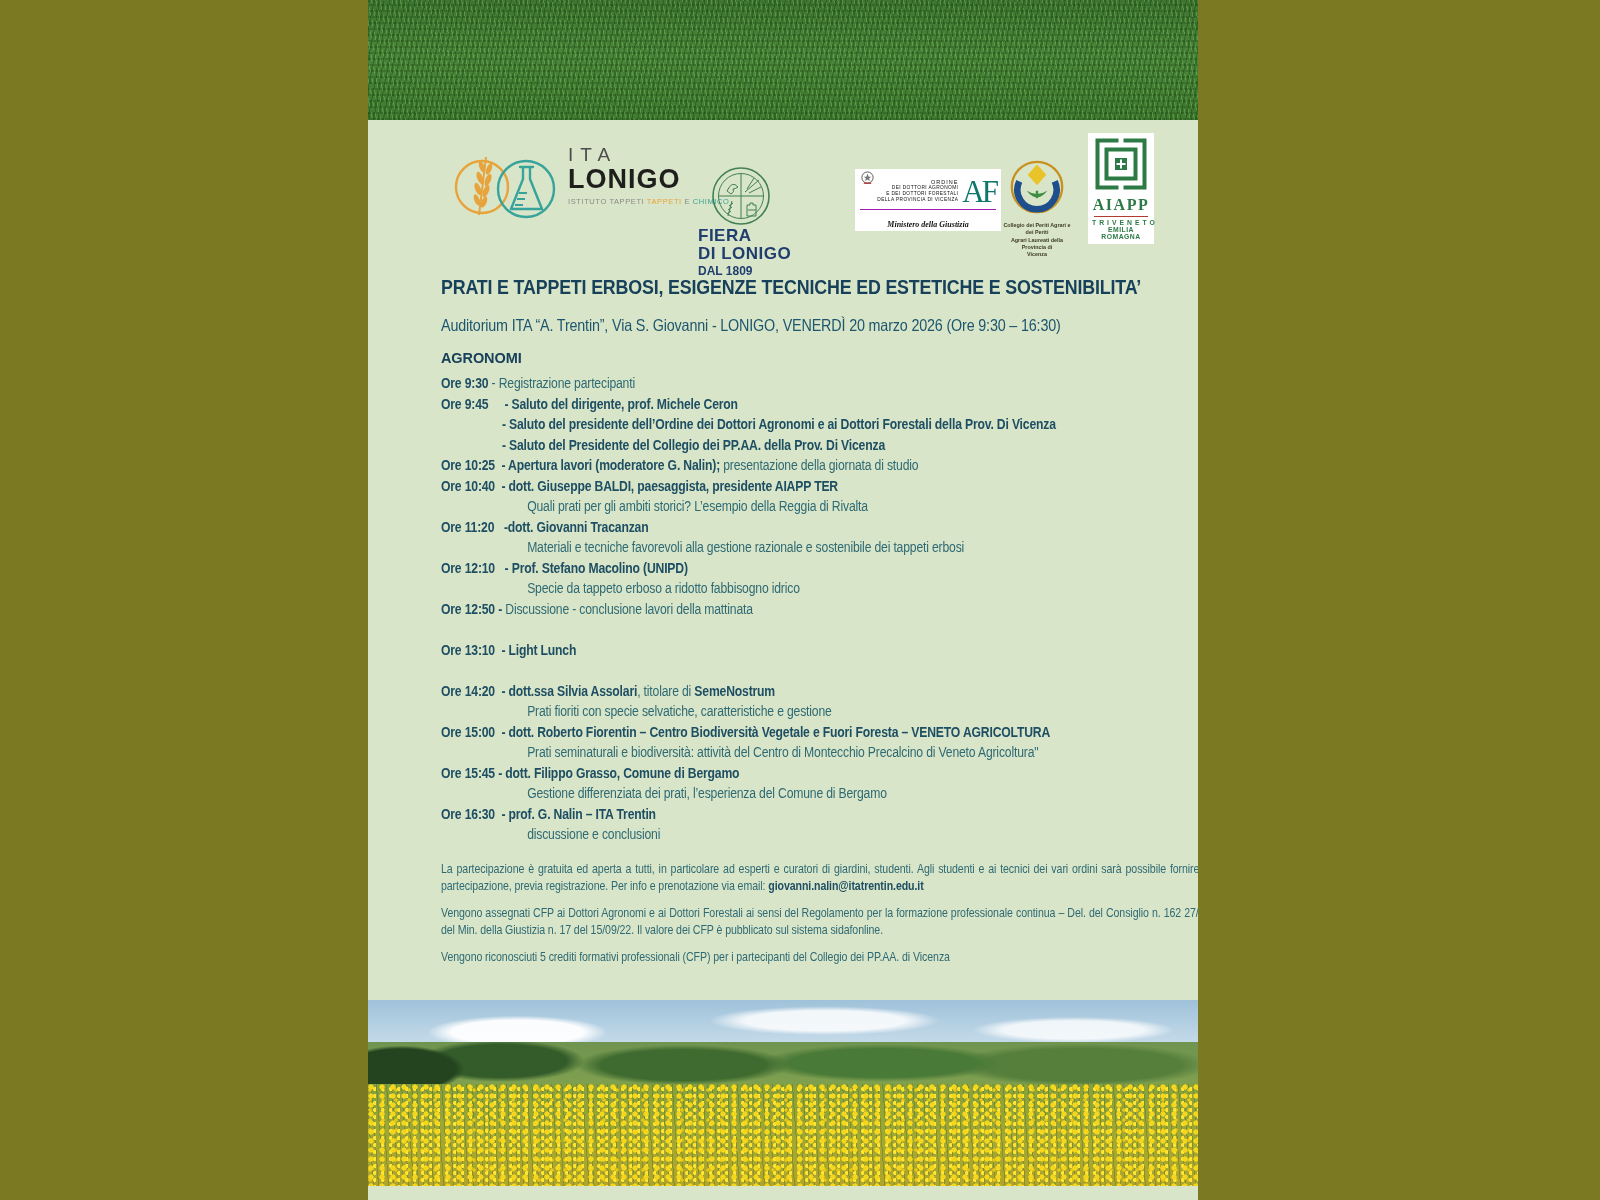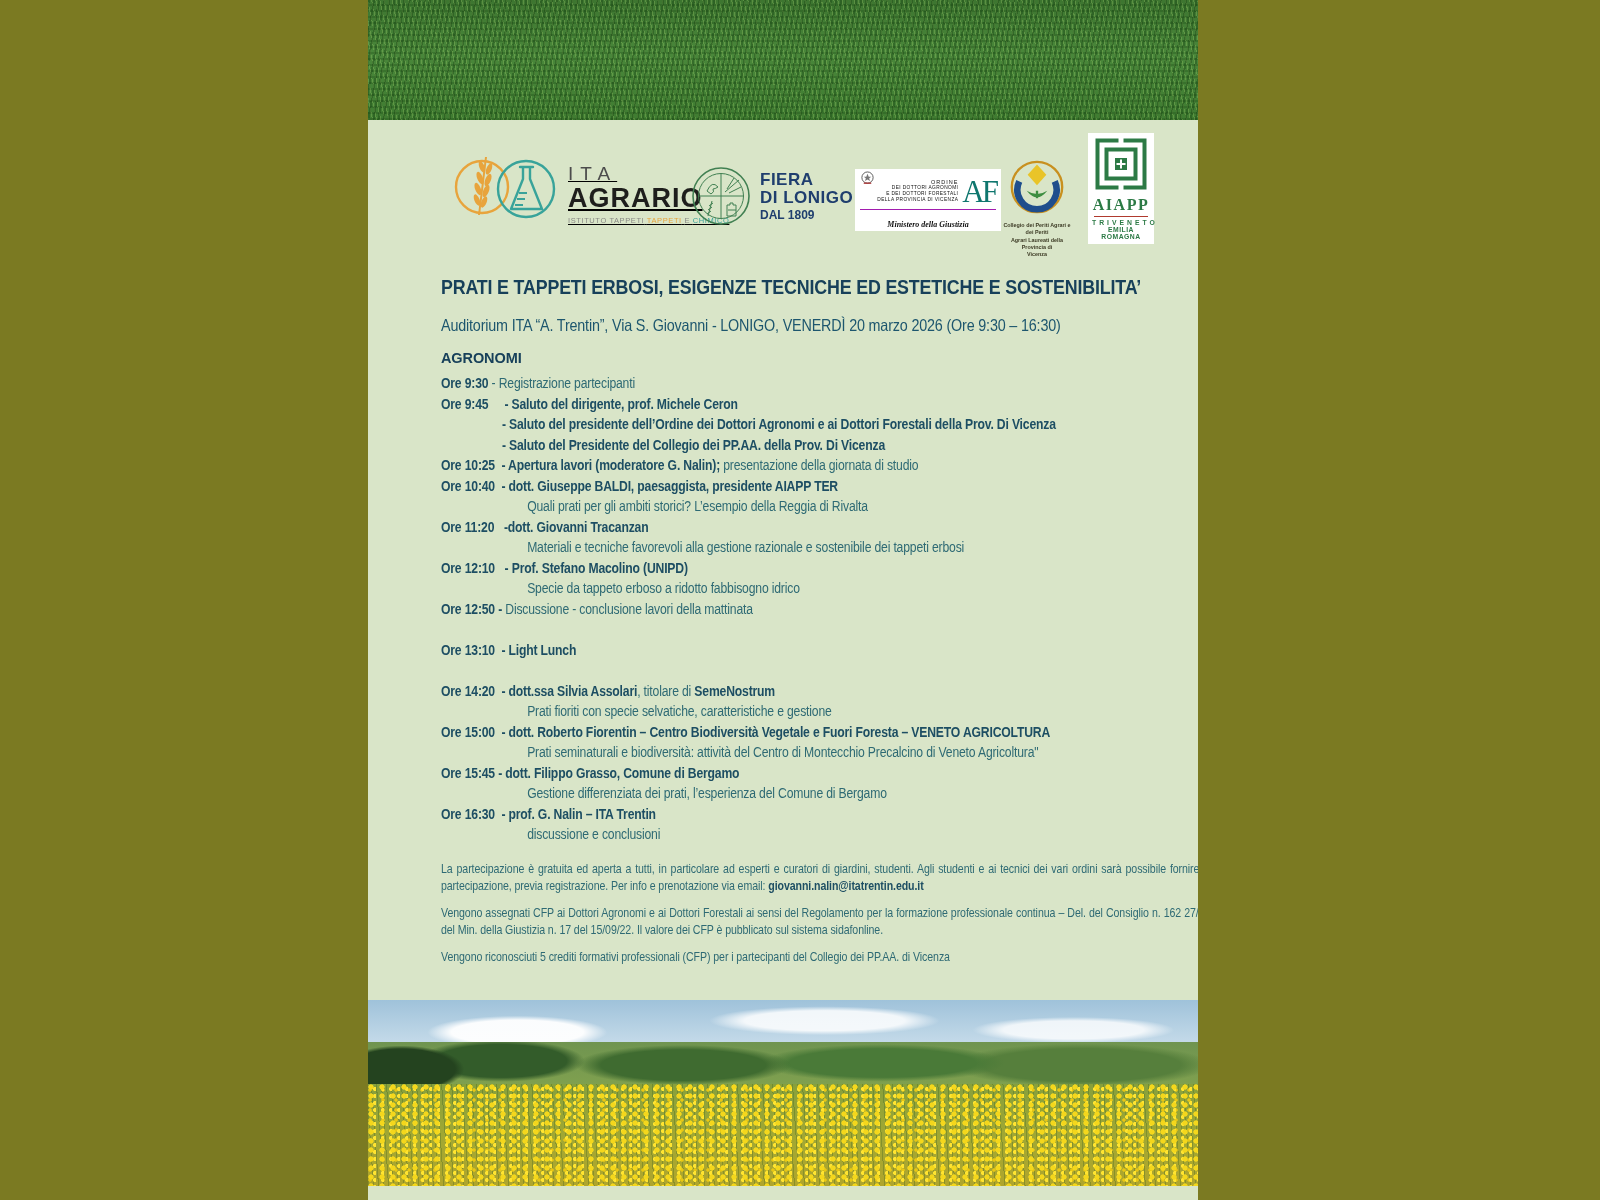--- a/index.html
+++ b/index.html
@@ -21,28 +21,28 @@
       repeating-linear-gradient(78deg, rgba(196,232,128,.22) 0 1px, rgba(0,0,0,0) 1px 4px),
       repeating-linear-gradient(0deg, rgba(24,70,18,.28) 0 2px, rgba(0,0,0,0) 2px 6px),
       linear-gradient(180deg,#3d7630 0%,#49873a 45%,#3f7c31 100%);
   }
   
   .content{position:absolute;left:0;top:120px;width:830px;height:880px;overflow:hidden;}
   .condense{transform:scaleX(.87);transform-origin:0 0;width:114.9%;}
 
   
   .logos{position:relative;height:110px;margin-top:15px;}
-  .logo-ita{position:absolute;left:84px;top:10px;display:flex;align-items:flex-end;text-decoration:underline;}
+  .logo-ita{position:absolute;left:84px;top:10px;display:flex;align-items:flex-start;}
   .ita-text{margin-left:6px;}
   .ita-acronym{font-size:19px;letter-spacing:7px;color:#4c4c4c;line-height:20px;}
   .ita-name{font-size:27px;font-weight:bold;color:#1e1e1c;letter-spacing:1px;line-height:28px;}
   .ita-tagline{font-size:7.5px;color:#8a8a86;letter-spacing:.6px;margin-top:4px;white-space:nowrap;}
   .ita-tagline .orange{color:#e8a43c;} .ita-tagline .teal{color:#38a39a;}
 
-  .logo-fiera{position:absolute;left:322px;top:30px;display:flex;align-items:center;}
+  .logo-fiera{position:absolute;left:322px;top:30px;display:flex;align-items:center;flex-direction:column;}
   .fiera-text{margin-left:8px;color:#1f3e6e;line-height:1.05;}
   .fiera-l1,.fiera-l2{font-size:17px;font-weight:bold;letter-spacing:.5px;}
   .fiera-l3{font-size:12px;font-weight:bold;margin-top:2px;}
 
   .logo-ordine{position:absolute;left:487px;top:34px;width:146px;height:62px;background:#fff;
     box-sizing:border-box;padding:4px 5px 2px 5px;display:flex;flex-direction:column;}
   .ordine-top{display:flex;flex:1;align-items:center;}
   .ordine-lines{flex:1;text-align:right;color:#111;line-height:1.25;padding-right:4px;}
   .ordine-l1{font-size:5.5px;letter-spacing:1px;}
   .ordine-l2,.ordine-l3,.ordine-l4{font-size:4.8px;letter-spacing:.4px;}
@@ -129,21 +129,21 @@
           <ellipse cx="26" cy="44" rx="2.8" ry="6.5" fill="#e8a43c" transform="rotate(-22 26 44)"></ellipse>
           <ellipse cx="34" cy="46" rx="2.8" ry="6.5" fill="#e8a43c" transform="rotate(22 34 46)"></ellipse>
           <ellipse cx="25" cy="55" rx="2.6" ry="6" fill="#e8a43c" transform="rotate(-22 25 55)"></ellipse>
           <ellipse cx="32" cy="57" rx="2.6" ry="6" fill="#e8a43c" transform="rotate(22 32 57)"></ellipse>
           <circle cx="74" cy="44" r="28" fill="none" stroke="#38a39a" stroke-width="2.4"></circle>
           <path d="M68 22 h13 M71 22 v12 L59 64 h31 L78 34 V22" fill="none" stroke="#38a39a" stroke-width="2.4" stroke-linejoin="round" stroke-linecap="round"></path>
           <path d="M67 48 h8 M65 54 h8 M63 60 h8" stroke="#38a39a" stroke-width="1.8"></path>
         </svg>
         <div class="ita-text">
           <div class="ita-acronym">ITA</div>
-          <div class="ita-name">AGRARIO</div>
+          <div class="ita-name">LONIGO</div>
           <div class="ita-tagline">
             <span>ISTITUTO TAPPETI</span>
             <span class="orange">TAPPETI</span>
             <span>E</span>
             <span class="teal">CHIMICO</span>
           </div>
         </div>
       </div>
 
       <div class="logo-fiera">

